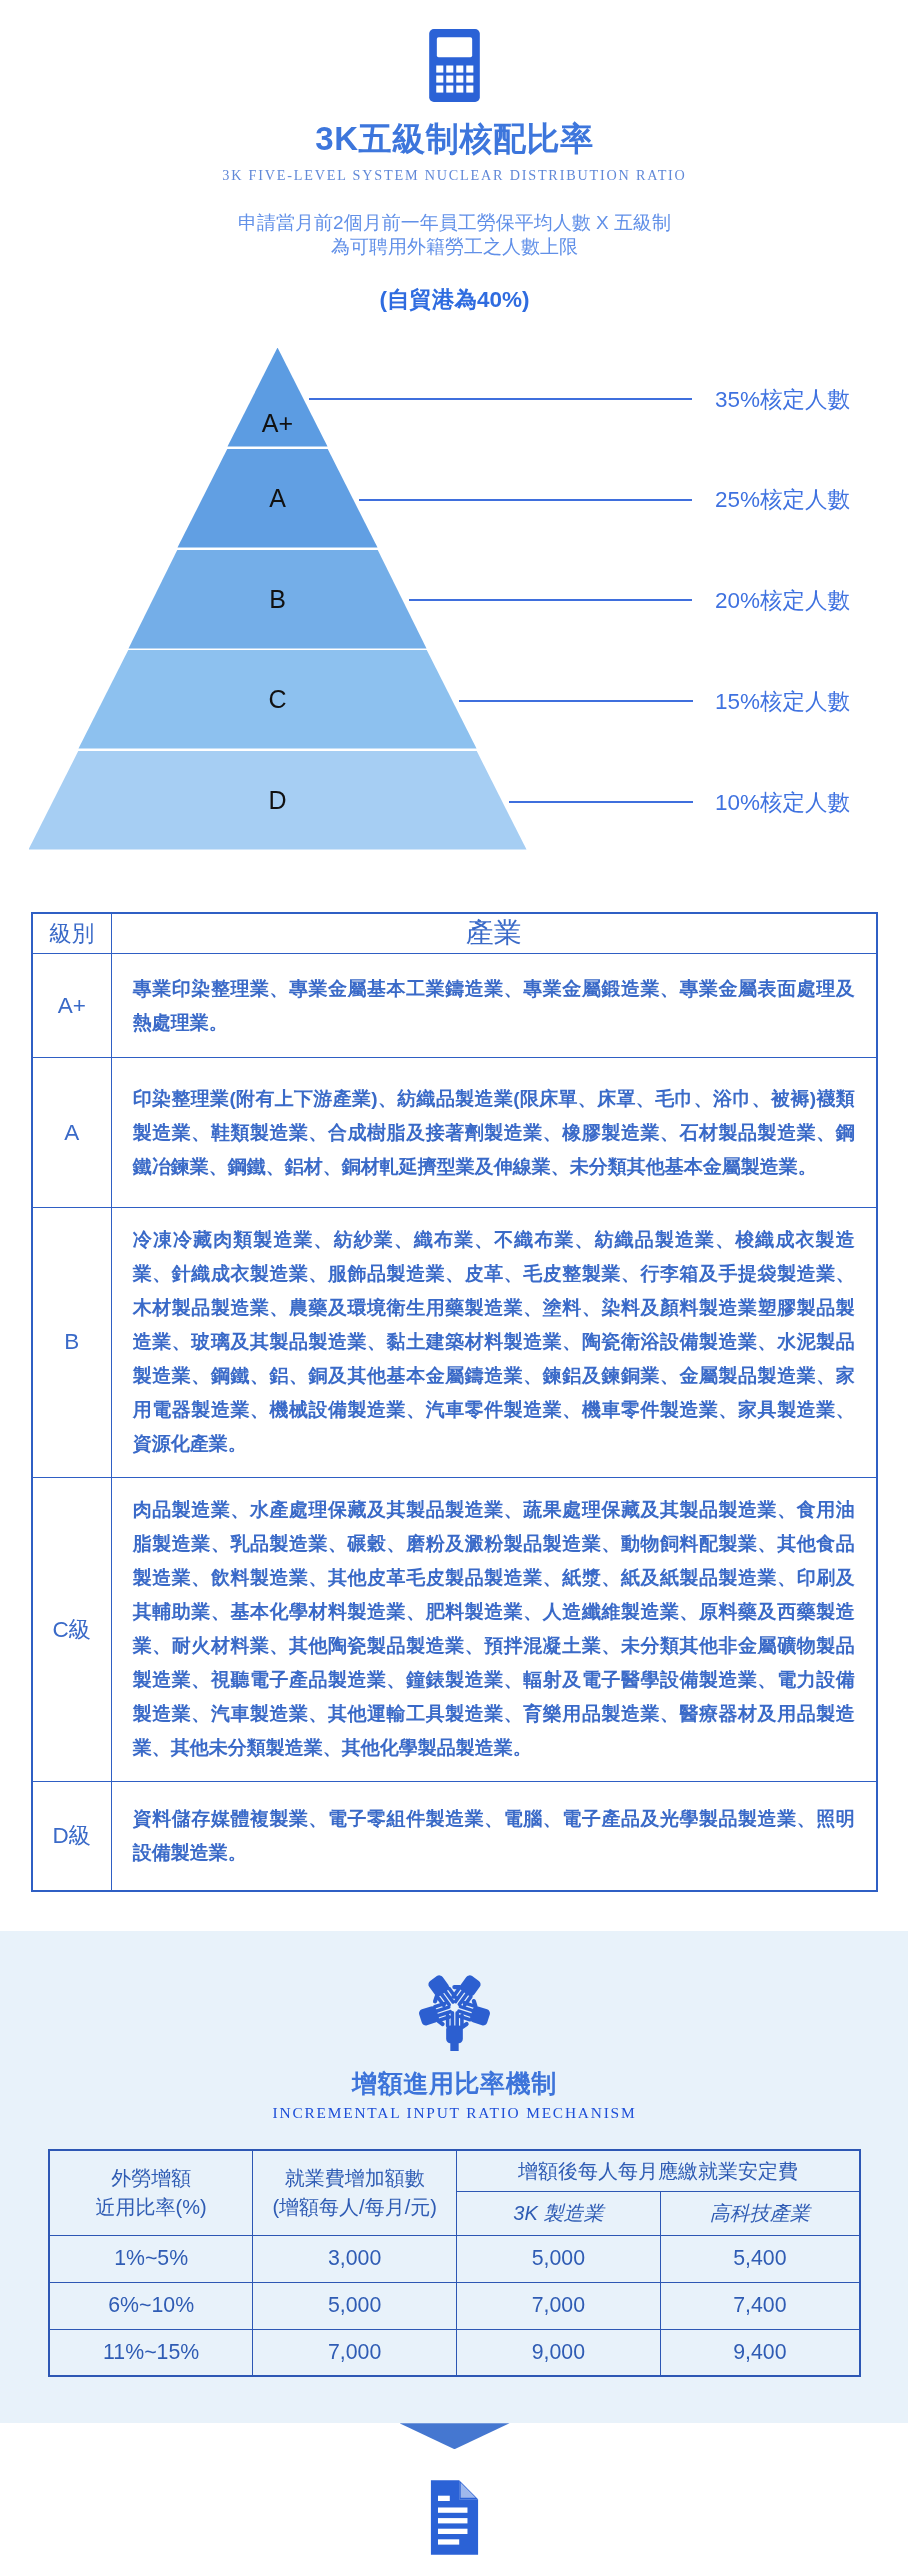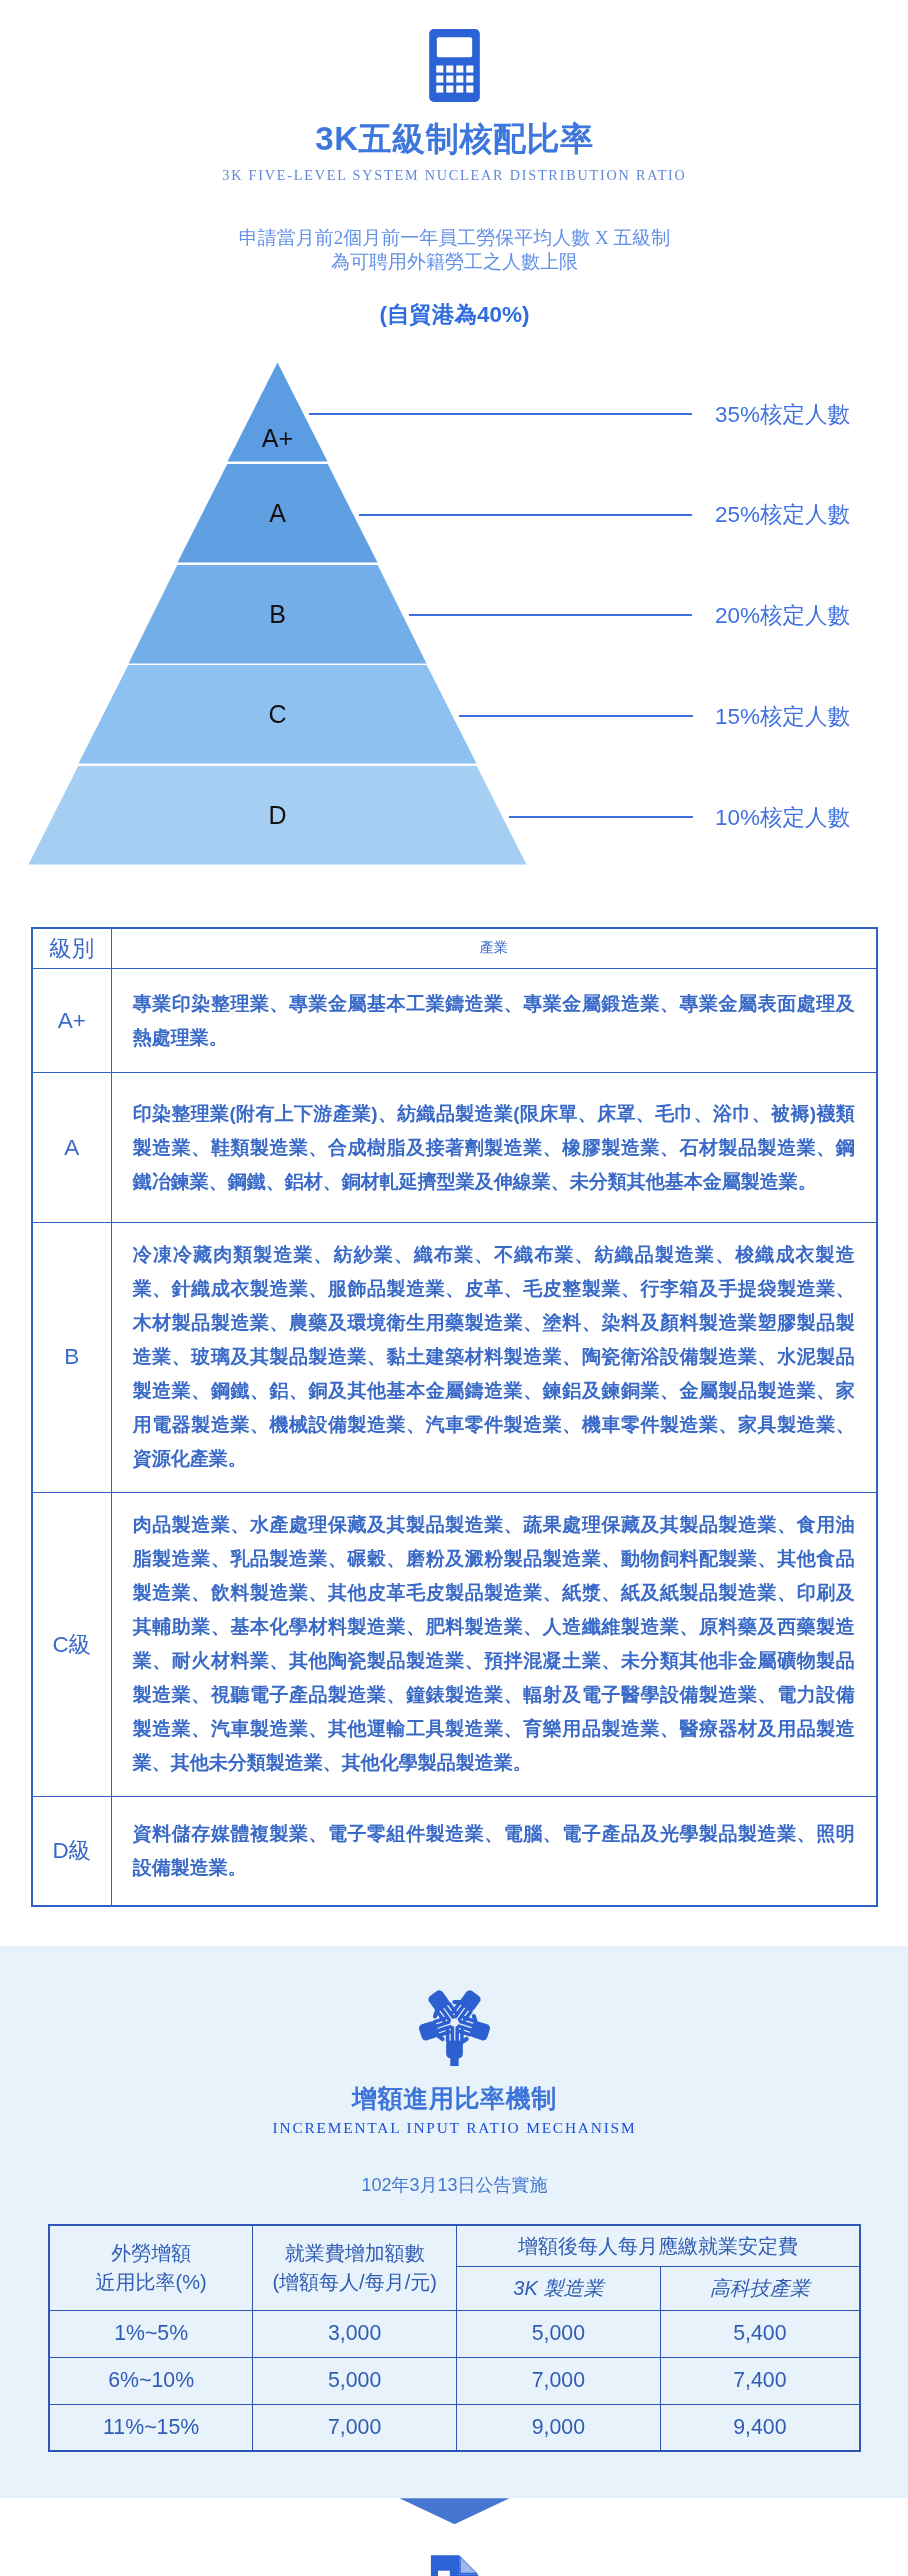--- a/index.html
+++ b/index.html
@@ -9,21 +9,21 @@
     font-family:"Liberation Sans","DejaVu Sans",sans-serif;
     -webkit-font-smoothing:antialiased;
   }
   .center { text-align:center; }
 
   
   .sec1 { padding-top:28.5px; }
   .icon-wrap { display:flex; justify-content:center; }
   .main-title { margin-top:15.4px; font-size:33px; font-weight:600; color:#3d76dc; letter-spacing:0.6px; }
   .sub-en { margin-top:4.7px; font-family:"Liberation Serif","DejaVu Serif",serif; font-size:14.2px; color:#6189d8; letter-spacing:1.8px; }
-  .desc { margin-top:42px; font-size:19px; color:#6190e8; line-height:24px;font-family:Liberation Serif, serif; }
+  .desc { margin-top:27px; font-size:19px; color:#6190e8; line-height:24px; }
   .note { margin-top:25px; font-size:22.5px; font-weight:700; color:#2f6ce0; }
 
   
   .pyr { position:relative; height:505px; margin-top:33px; }
   .pyr-band { position:absolute; left:28.5px; width:498px; height:99px;
               display:flex; align-items:center; justify-content:center; }
   .pyr-band .lvl { font-size:25px; color:#111; }
   .pb1 { top:0;   clip-path:polygon(249px 0, 299px 99px, 199px 99px); align-items:flex-end; }
   .pb1 .lvl { padding-bottom:8.3px; }
   .pb2 { top:101px; clip-path:polygon(199px 0, 299px 0, 349px 99px, 149px 99px); }
@@ -36,21 +36,21 @@
   .pl3 { top:251px; left:409px; width:283px; }
   .pl4 { top:352px; left:459px; width:234px; }
   .pl5 { top:453px; left:509px; width:184px; }
   .pyr-label { position:absolute; left:715px; width:184px; font-size:22.5px; color:#3f72e0; }
   .pt1 { top:36px; } .pt2 { top:136px; } .pt3 { top:237px; } .pt4 { top:338px; } .pt5 { top:439px; }
 
   
   .tbl1 { width:847px; margin:59px auto 0; border-collapse:collapse; }
   .tbl1 th, .tbl1 td { border:1.8px solid #2f5fc4; color:#3a6ac8; vertical-align:middle; }
   .tbl1 { border:2.4px solid #2f5fc4; }
-  .tbl1 th { font-size:14px; font-weight:400; height:41px; text-align:center; }
+  .tbl1 th { font-size:28px; font-weight:400; height:41px; text-align:center; }
   .tbl1 .lvl-cell { width:79px; text-align:center; font-size:22.5px; }
   .tbl1 .ind-cell { padding:15.4px 21.3px; font-size:19px; line-height:34px; text-align:justify;font-weight:bold; }
   .tbl1 tr.r1 td { height:104px; }
   .tbl1 tr.r2 td { height:150px; }
   .tbl1 tr.r3 td { height:234px; }
   .tbl1 tr.r4 td { height:253px; }
   .tbl1 tr.r5 td { height:110px; }
 
   
   .sec2 { margin-top:39px; background:#e8f2fa; padding:33px 0 46px; }
@@ -216,21 +216,20 @@
           <rect x="1.5" y="-8" width="6" height="28" rx="3"></rect>
           <rect x="9.5" y="-4" width="6" height="24" rx="3"></rect>
           <rect x="10" y="16" width="16" height="7" rx="3.5" transform="rotate(-35 12 20)"></rect>
         </g>
           </g>
       </g>
     </svg>
   </div>
   <div class="main-title">增額進用比率機制</div>
   <div class="sub-en">INCREMENTAL INPUT RATIO MECHANISM</div>
-  <div class="date-line">102年3月13日公告實施</div>
 
   <table class="tbl2">
     <tbody>
         <tr>
       <th class="c1" rowspan="2">
         <div>外勞增額</div>
         <div>近用比率(%)</div>
       </th>
       <th class="c2" rowspan="2">
         <div>就業費增加額數</div>

